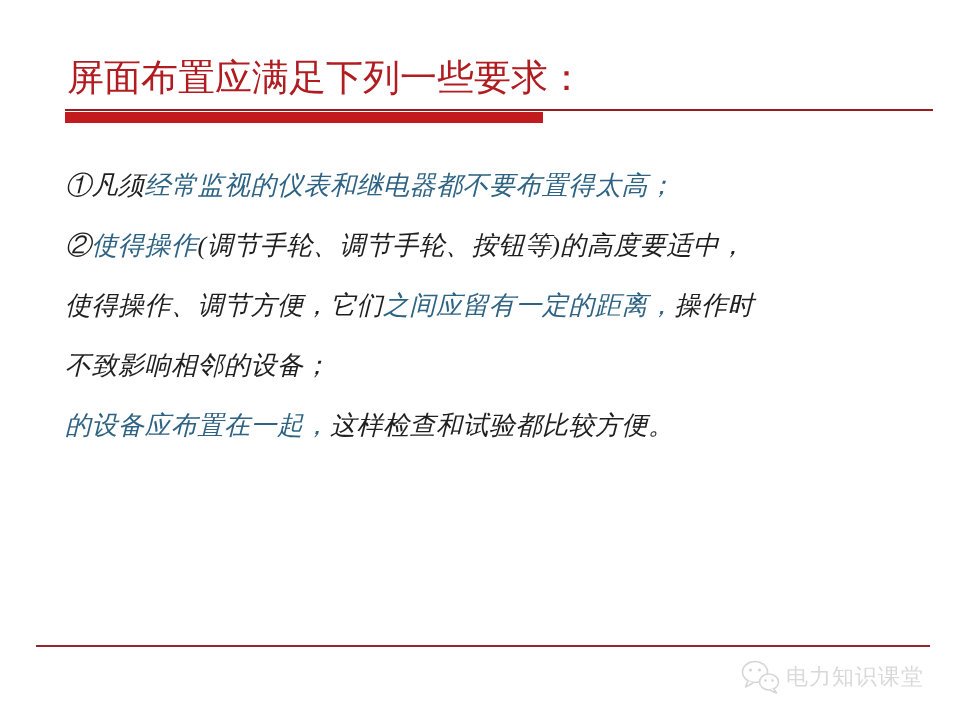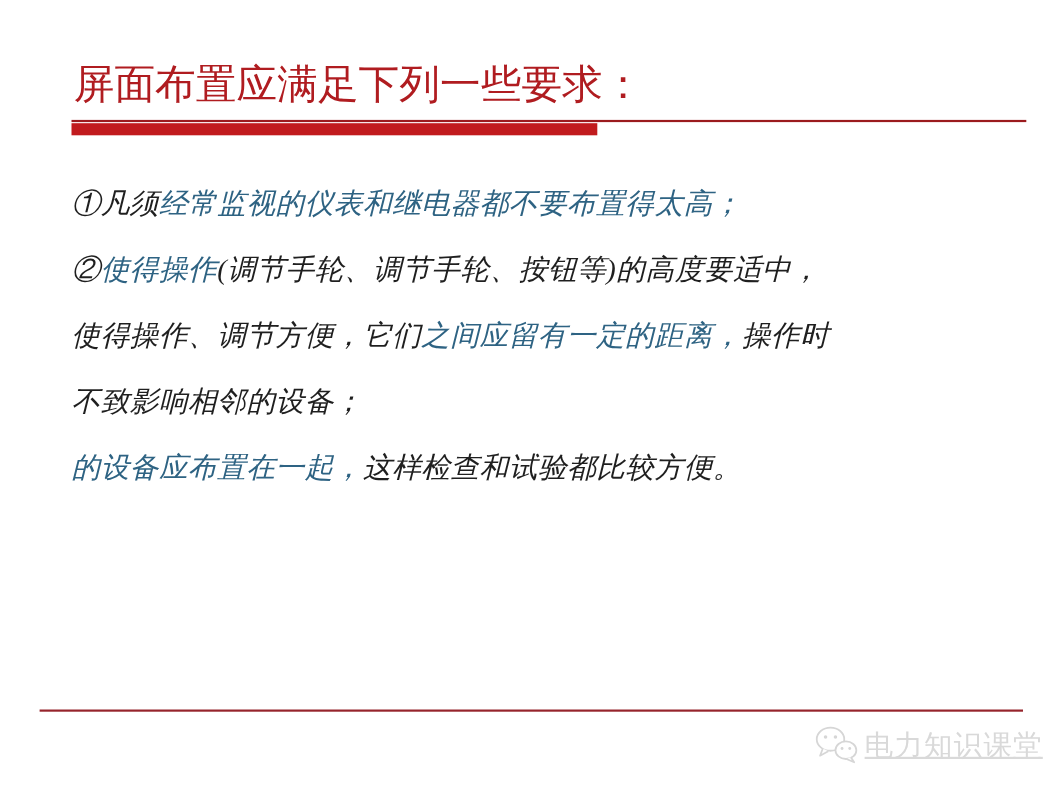--- a/index.html
+++ b/index.html
@@ -71,25 +71,24 @@
   }
   .footer {
     position: absolute;
     left: 740px;
     top: 659px;
     display: flex;
     align-items: center;
     gap: 6px;
   }
   .footer .brand {
-    font-size: 26px;
+    font-size: 22px;
     letter-spacing: 1px;
     color: var(--watermark-gray, #d9d9d9);
     white-space: nowrap;
-    text-decoration: underline;
   }
   .wechat-icon { display: block; }
 </style>
 </head>
 <body>
 
 <div class="slide">
 
   <h1 class="title">屏面布置应满足下列一些要求：</h1>
 

